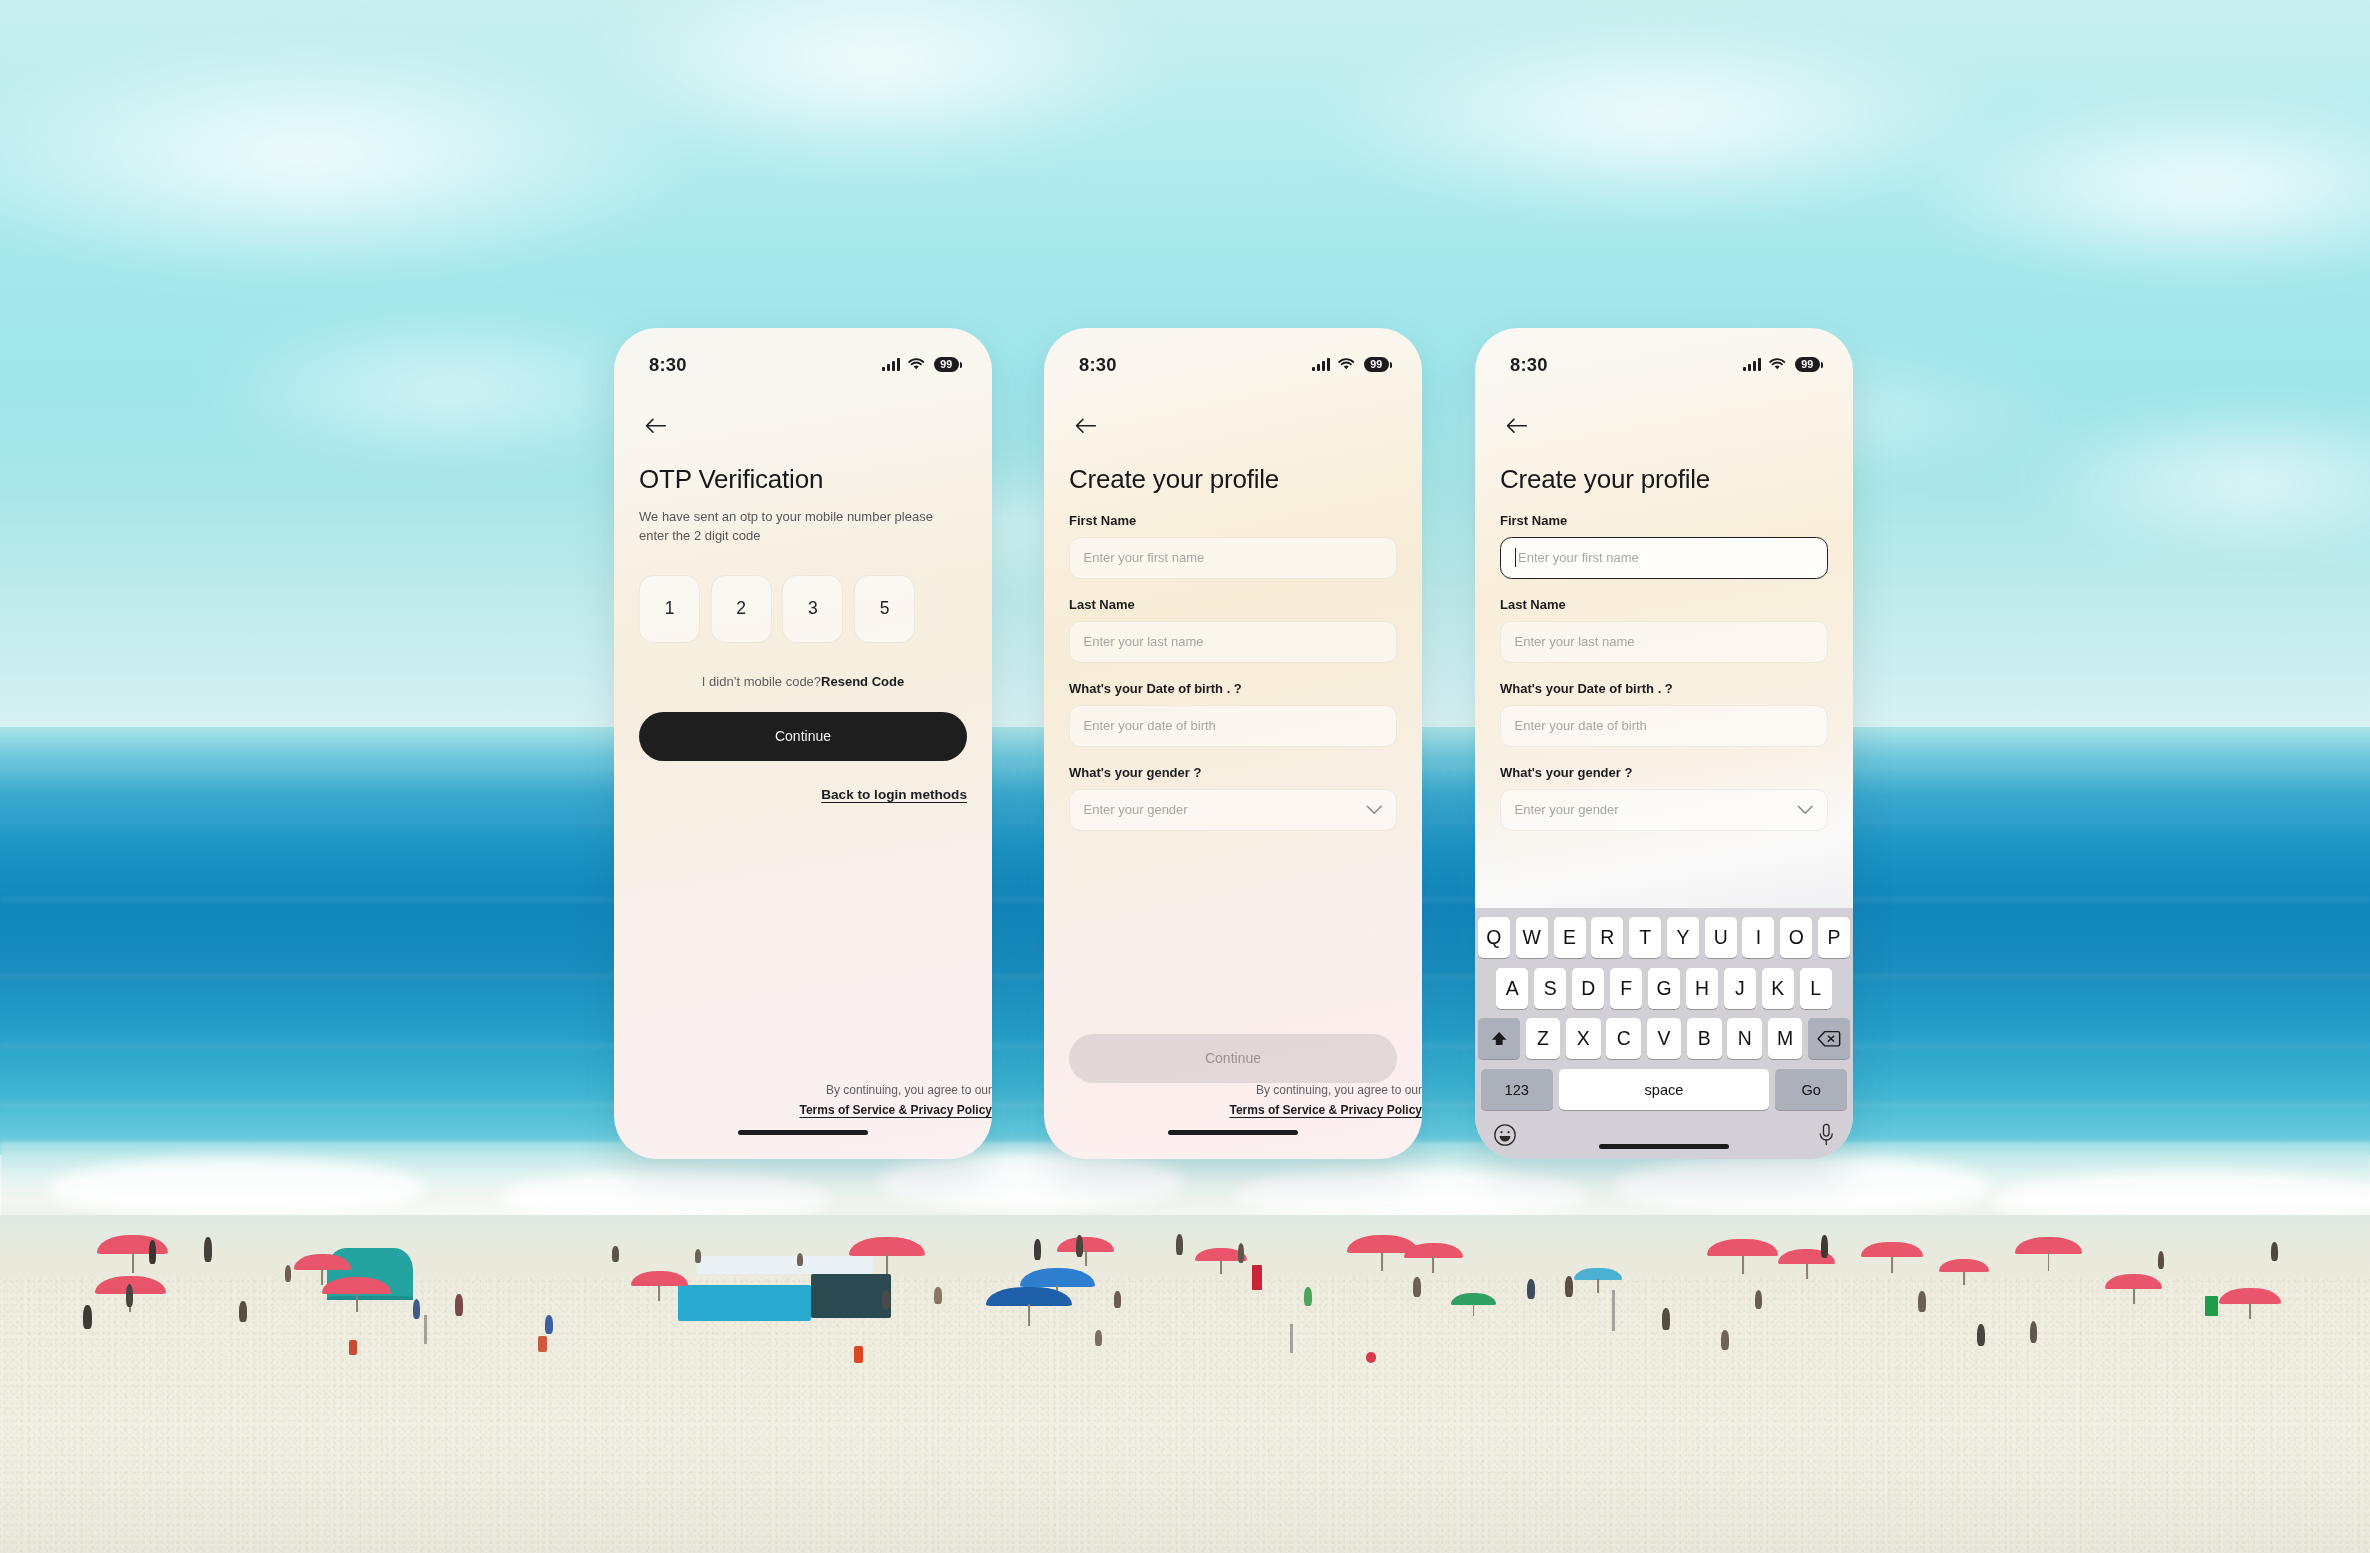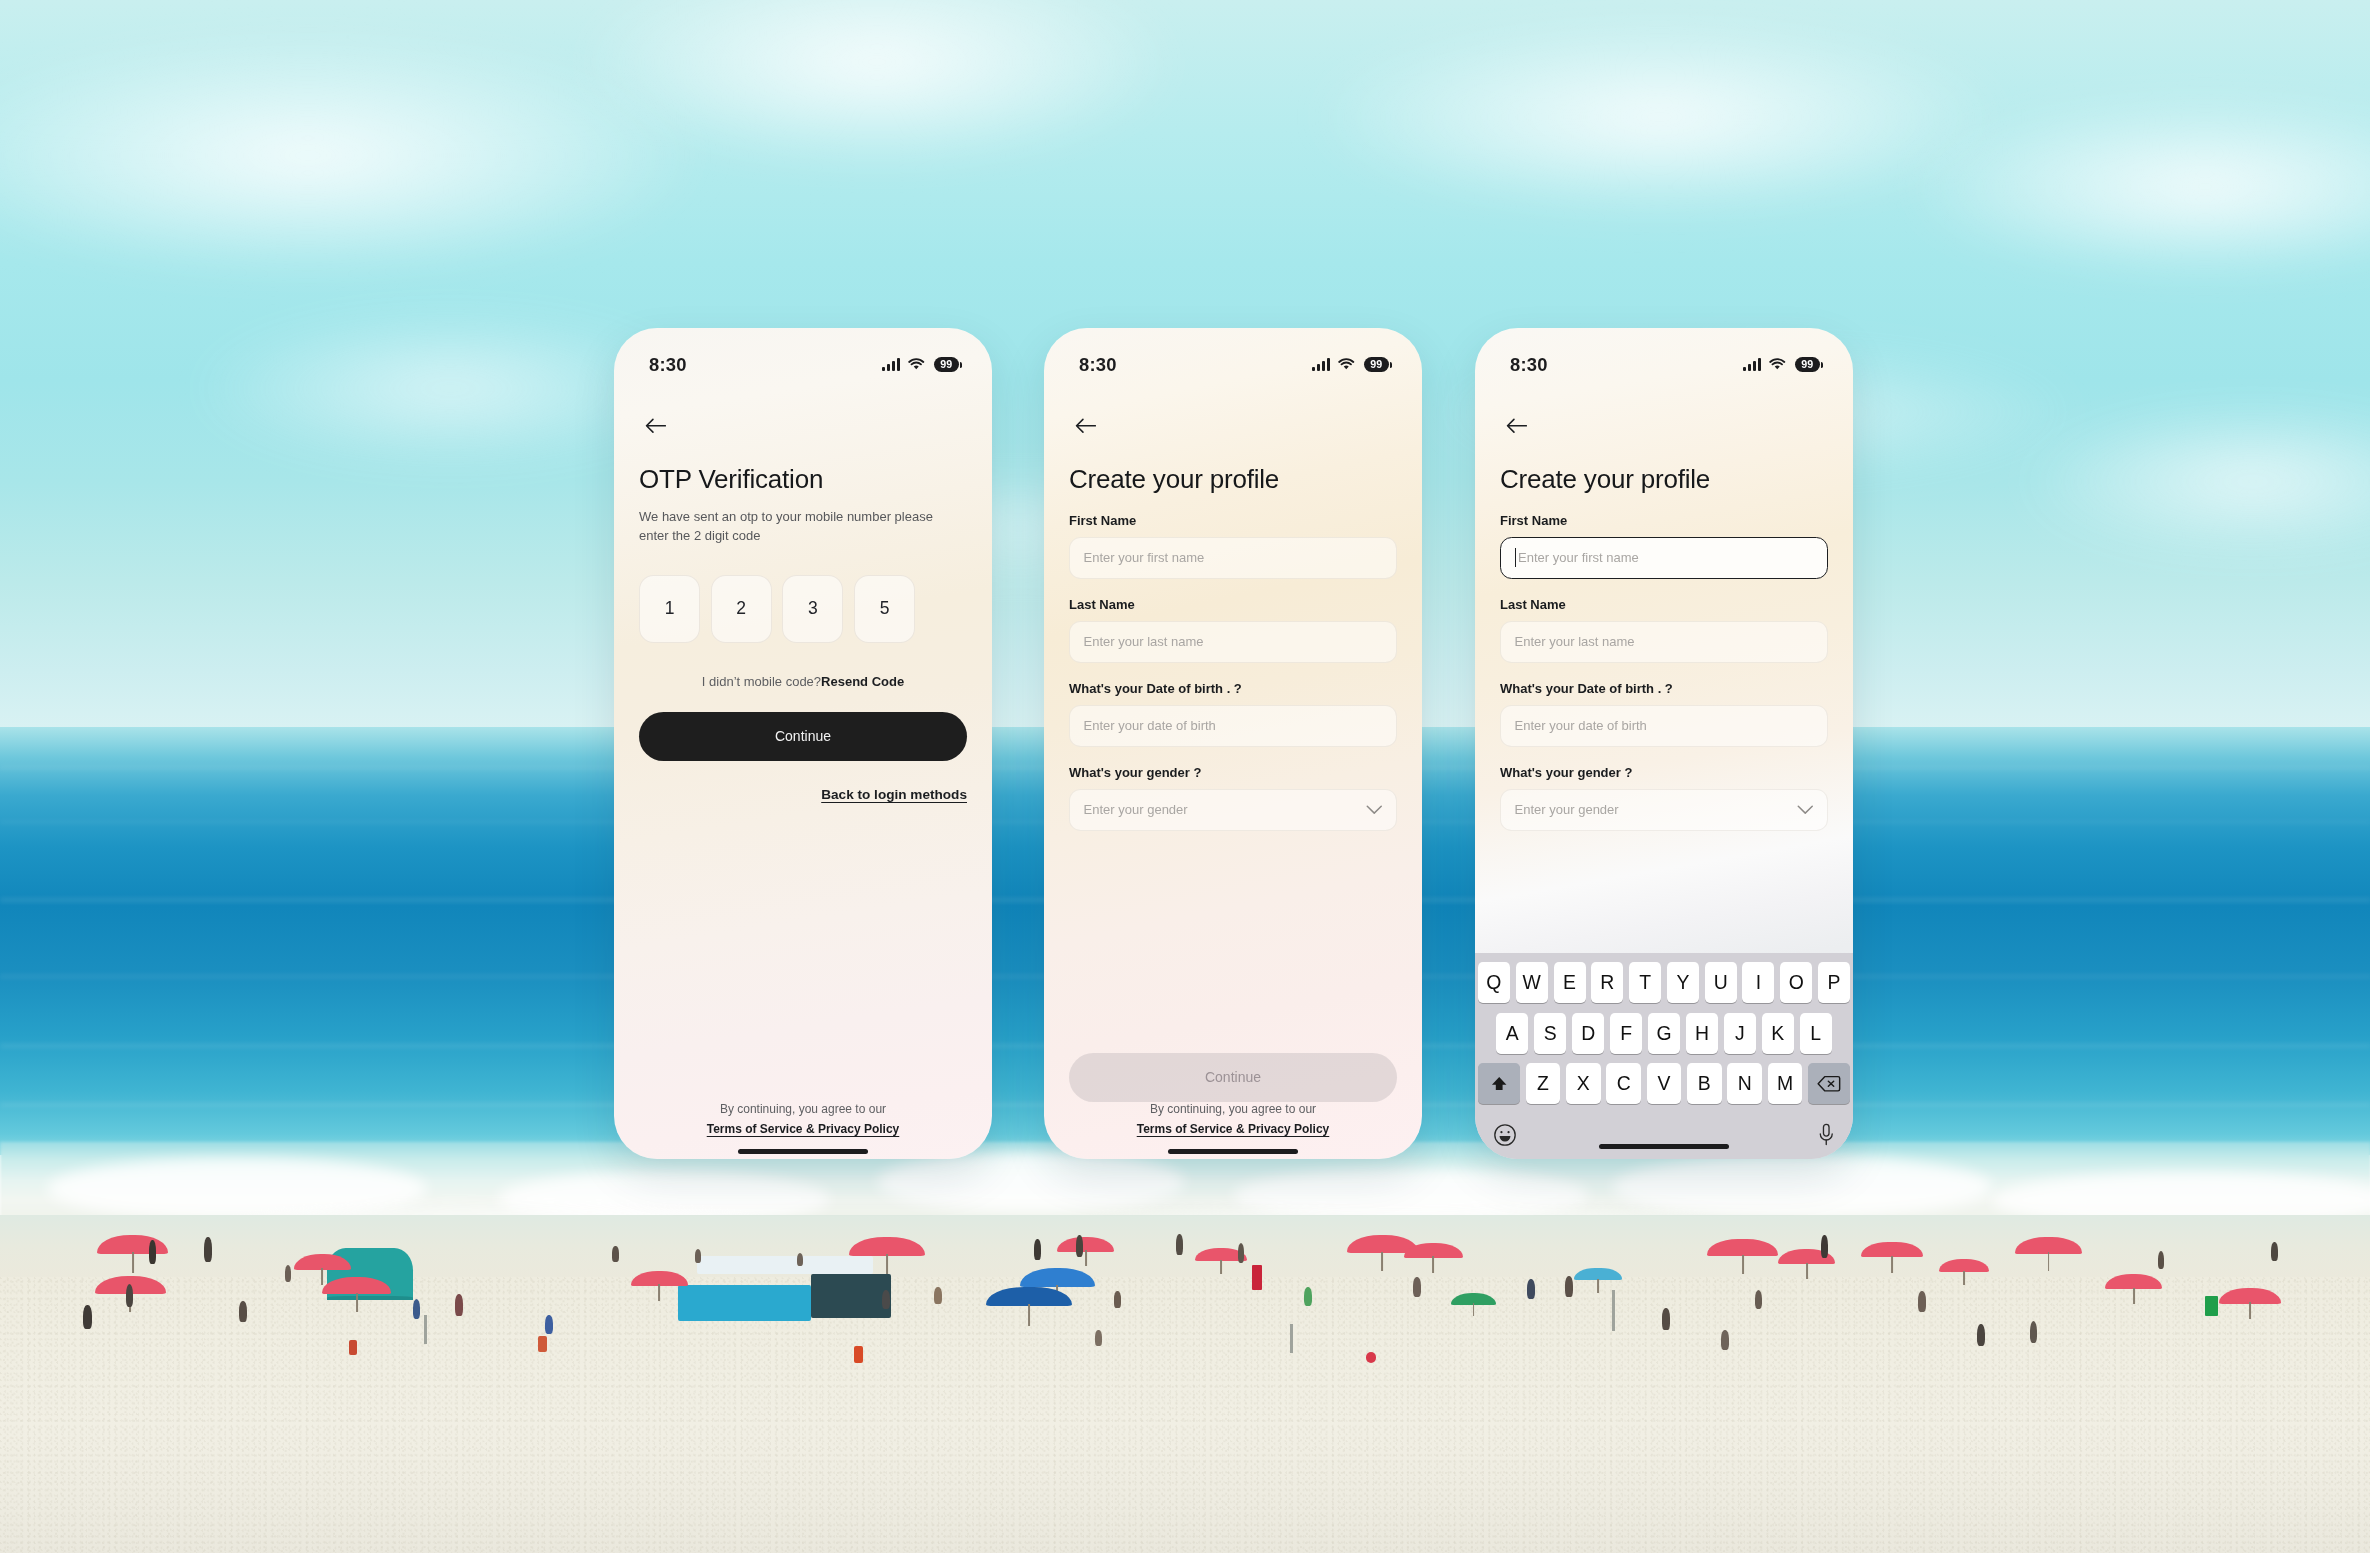--- a/index.html
+++ b/index.html
@@ -199,21 +199,21 @@
     color:#a9a6a3;
   }
   .caret {
     width:1.6px; height:18.4px; background:#1d1f21;
     margin-right:1.9px; flex:0 0 auto;
   }
   .chev { margin-left:auto; }
 
   
   .footer {
-    flex:0 0 auto; padding-bottom:5px; text-align:center;
+    flex:0 0 auto; padding-bottom:24px; text-align:right;
   }
   .foot1 { font-size:12px; color:#5f6063; }
   .foot2 {
     font-size:12px; font-weight:700; color:#1b1d20; margin-top:5.8px;
     text-decoration:underline; text-underline-offset:2.9px; cursor:pointer;
     display:inline-block;
   }
   .homebar {
     width:130px; height:4.9px; border-radius:2.9px; background:#1c1c1e;
     margin:12.6px auto 0;
@@ -658,20 +658,25 @@
           <div class="key">B</div>
           <div class="key">N</div>
           <div class="key">M</div>
           <div class="key dark">
             <svg width="24" height="17.5" viewBox="0 0 25 18">
               <path d="M8 1.6h14a1.6 1.6 0 0 1 1.6 1.6v11.6A1.6 1.6 0 0 1 22 16.4H8L1.2 9z" fill="none" stroke="#1a1a1a" stroke-width="1.5" stroke-linejoin="round"></path>
               <path d="M11.8 6.3l5.6 5.4M17.4 6.3l-5.6 5.4" stroke="#1a1a1a" stroke-width="1.5" stroke-linecap="round"></path>
             </svg>
           </div>
         </div>
+        <div class="krow r4">
+          <div class="key num">123</div>
+          <div class="key space">space</div>
+          <div class="key go">Go</div>
+        </div>
         <div class="kbottom">
           <span>
             <svg width="24" height="24" viewBox="0 0 25 25">
               <circle cx="12.5" cy="12.5" r="10.6" fill="none" stroke="#2a2a2a" stroke-width="1.4"></circle>
               <circle cx="8.8" cy="9.6" r="1.15" fill="#2a2a2a"></circle>
               <circle cx="16.2" cy="9.6" r="1.15" fill="#2a2a2a"></circle>
               <path d="M6.8 13.6h11.4a5.7 5.7 0 0 1-11.4 0z" fill="#2a2a2a"></path>
             </svg>
           </span>
           <span>

